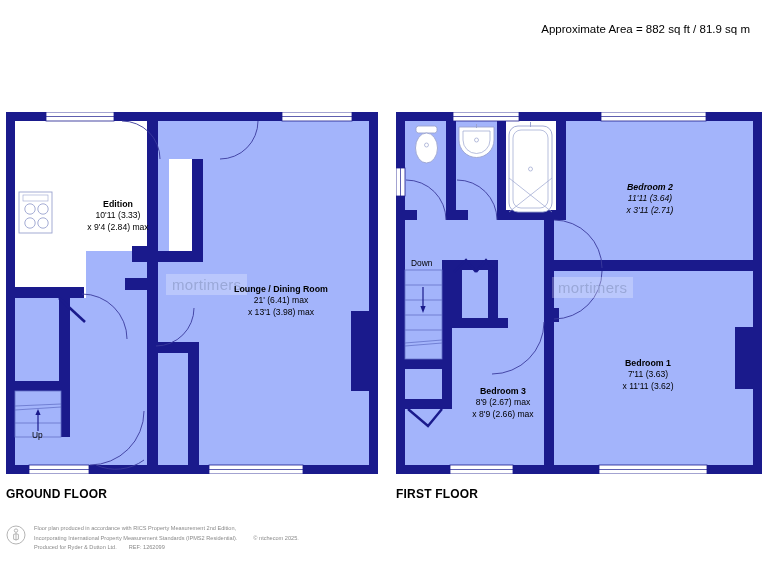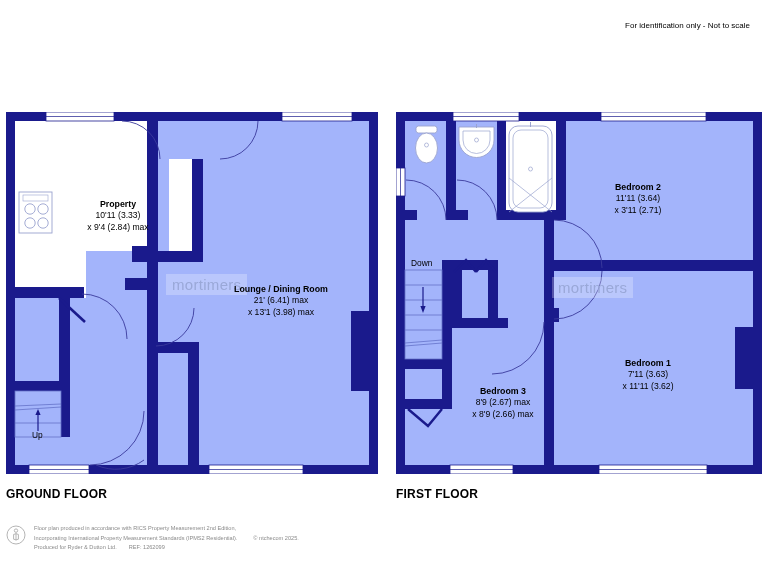--- a/index.html
+++ b/index.html
@@ -78,21 +78,21 @@
     font-size: 8.6px;
     line-height: 1.38;
     color: #000;
     white-space: nowrap;
     pointer-events: none;
   }
   .room-label .rl-name { font-weight: bold; font-size: 8.8px; }
 
   #label-kitchen  { left: 58px;  top: 198px; width: 120px; }
   #label-lounge   { left: 216px; top: 283px; width: 130px; }
-  #label-bed2     { left: 578px; top: 181px; width: 120px; }
+  #label-bed2     { left: 590px; top: 181px; width: 120px; font-style: italic; }
   #label-bed1     { left: 588px; top: 357px; width: 120px; }
   #label-bed3     { left: 440px; top: 385px; width: 126px; }
 
   .stair-label {
     position: absolute;
     font-size: 8.4px;
     font-weight: normal;
     color: #000;
   }
   #label-up   { left: 32px;  top: 430px; }
@@ -115,21 +115,21 @@
     white-space: nowrap;
   }
   #footer-text .ft-line { display: block; }
   #footer-text .ft-copy { margin-left: 16px; }
   #footer-text .ft-ref  { margin-left: 12px; }
 </style>
 </head>
 <body>
 
 <div id="header">
-  <div id="disclaimer">For identification only - Not to scale</div>
+  <div id="subtitle">Approximate Area = 882 sq ft / 81.9 sq m</div>
 </div>
 
 <div class="plan-wrap" id="ground-plan-wrap">
   <svg width="372" height="362" viewBox="0 0 372 362">
 
     <rect x="0" y="0" width="372" height="362" fill="#1a1a8c"></rect>
 
     <rect x="9" y="9" width="354" height="344" fill="#a3b4fb"></rect>
 
     <path d="M9 9 H150 V47 H44 V171 H78 V186 H9 Z" fill="#ffffff"></path>
@@ -213,21 +213,21 @@
       <circle cx="37" cy="111" r="5.2" fill="#ffffff" stroke="#9aa3cf" stroke-width="0.9"></circle>
     </g>
   </svg>
 
   
 </div>
 
 <div class="watermark" id="ground-watermark">mortimers</div>
 
 <div class="room-label" id="label-kitchen">
-  <div class="rl-name">Property</div>
+  <div class="rl-name">Edition</div>
   <div>10'11 (3.33)</div>
   <div>x 9'4 (2.84) max</div>
 </div>
 
 <div class="room-label" id="label-lounge">
   <div class="rl-name">Lounge / Dining Room</div>
   <div>21' (6.41) max</div>
   <div>x 13'1 (3.98) max</div>
 </div>
 

